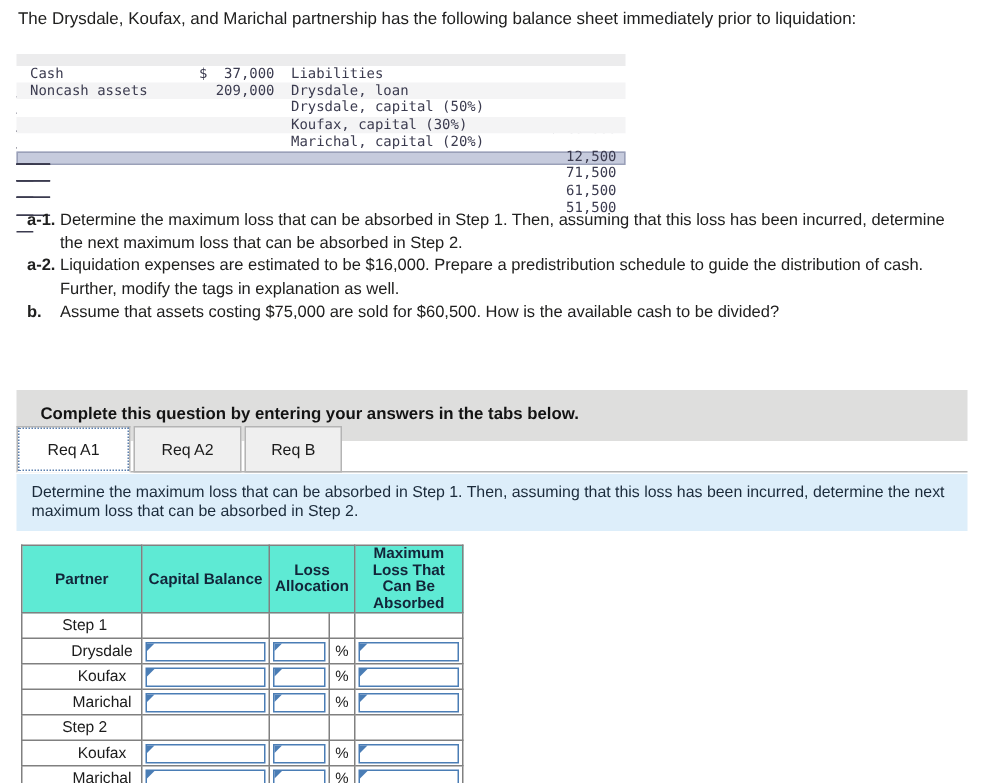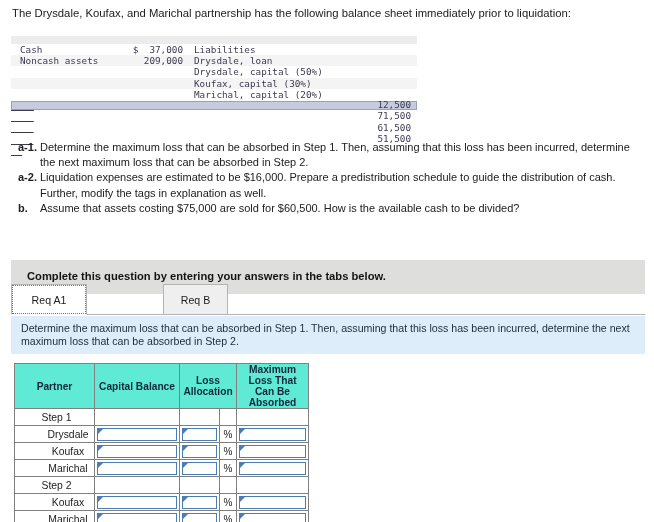--- a/index.html
+++ b/index.html
@@ -302,20 +302,21 @@
   </div>
 </div>
 
 <div class="banner">
   <div class="banner-text">Complete this question by entering your answers in the tabs below.</div>
 </div>
 
 <div class="tabstrip">
   <div class="tab-underline"></div>
   <div class="tab tab-0 active">Req A1</div>
+  <div class="tab tab-1">Req A2</div>
   <div class="tab tab-2">Req B</div>
 </div>
 
 <div class="subinstr">
   <div class="subinstr-text">Determine the maximum loss that can be absorbed in Step 1. Then, assuming that this loss has been incurred, determine the next maximum loss that can be absorbed in Step 2.</div>
 </div>
 
 <table class="grid">
   <colgroup>
     <col class="col-partner">

